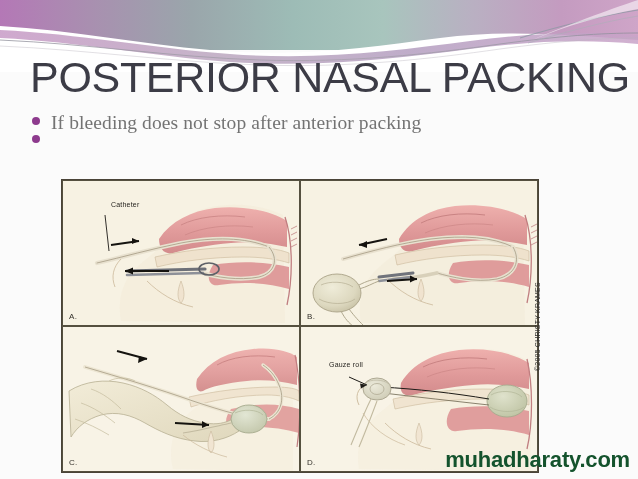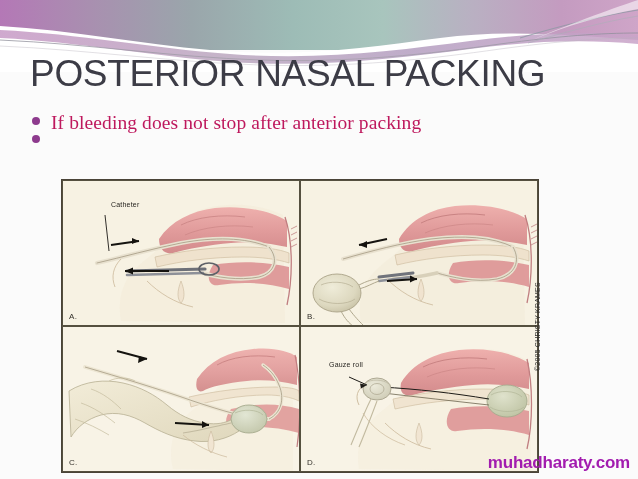--- a/index.html
+++ b/index.html
@@ -34,21 +34,21 @@
   .header-decor svg {
     display: block;
   }
 
   
   .slide-title {
     position: absolute;
     left: 30px;
     top: 53px;
     font-family: "Liberation Sans", sans-serif;
-    font-size: 37px;
+    font-size: 43px;
     font-weight: 400;
     letter-spacing: -0.3px;
     color: #3c3c46;
     white-space: nowrap;
   }
 
   
   .bullet-list {
     position: absolute;
     left: 32px;
@@ -66,21 +66,21 @@
     border-radius: 50%;
     background: #8d3a8d;
     margin-right: 11px;
     flex: 0 0 auto;
     position: relative;
     top: -4px;
   }
   .bullet-text {
     font-family: "Liberation Serif", serif;
     font-size: 19.5px;
-    color: #be185d;
+    color: #737373;
     line-height: 1.32;
     letter-spacing: 0.1px;
   }
 
   
   .figure-grid {
     position: absolute;
     left: 61px;
     top: 179px;
     width: 478px;
@@ -140,23 +140,23 @@
     transform-origin: 0 0;
     text-align: left;
   }
 
   
   .watermark {
     position: absolute;
     right: 8px;
     bottom: 6px;
     font-family: "Liberation Sans", sans-serif;
-    font-size: 17px;
+    font-size: 22px;
     font-weight: bold;
-    color: #a21caf;
+    color: #14532d;
     letter-spacing: -0.2px;
     padding-left: 12px;
   }
 </style>
 </head>
 <body>
 
 <div class="slide">
 
   <div class="header-decor">

